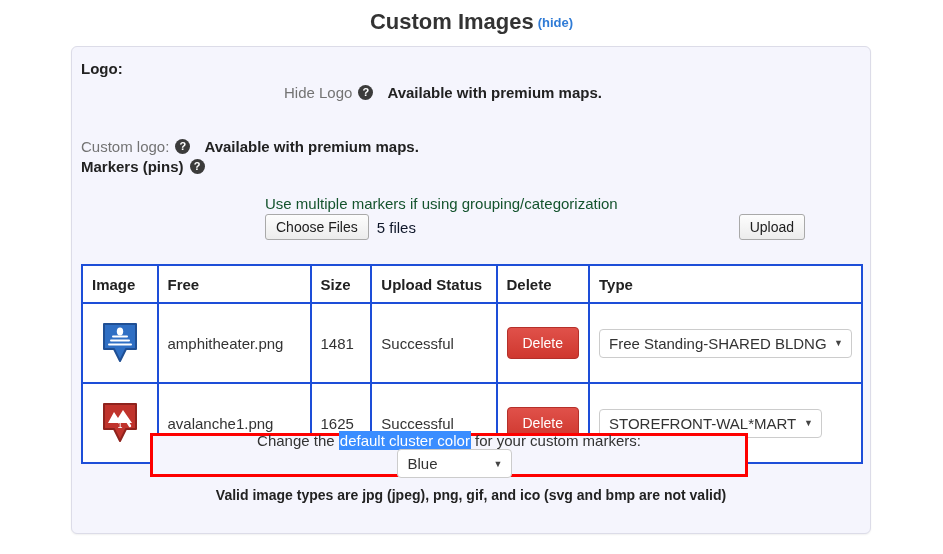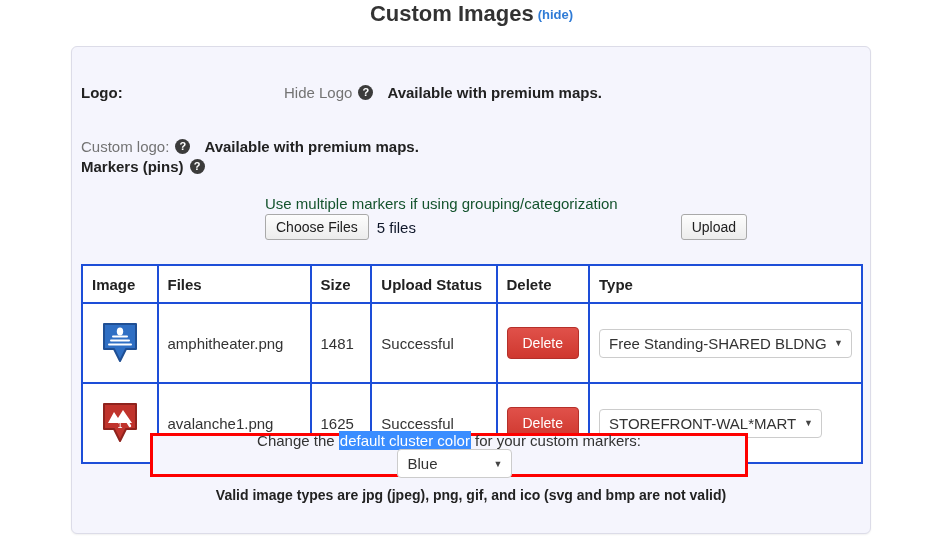--- a/index.html
+++ b/index.html
@@ -14,20 +14,21 @@
     color: #333333;
     overflow: hidden;
   }
 
   
   .page-title {
     text-align: center;
     font-size: 22px;
     font-weight: bold;
     color: #333333;
+    padding-top: 8px;
     line-height: 28px;
   }
   .page-title .hide-link {
     font-size: 13px;
     font-weight: bold;
     color: #2f7bd6;
     margin-left: 4px;
     cursor: pointer;
     vertical-align: 2px;
   }
@@ -53,21 +54,20 @@
   }
   .label-plain {
     font-size: 15px;
     color: #737373;
   }
 
   .row-logo {
     position: absolute;
     left: 9px;
     top: 13px;
-    margin-top: 24px;
   }
   .row-hide-logo {
     position: absolute;
     left: 212px;
     top: 37px;
     display: flex;
     align-items: center;
   }
   .row-custom-logo {
     position: absolute;
@@ -138,21 +138,20 @@
     font-family: "Liberation Sans", sans-serif;
     cursor: pointer;
   }
   .file-count {
     font-size: 15px;
     color: #0f172a;
     margin-left: 8px;
   }
   .btn-upload-wrap {
     margin-left: auto;
-    margin-right: 58px;
   }
 
   
   .file-table {
     position: absolute;
     left: 9px;
     top: 217px;
     width: 782px;
     border-collapse: collapse;
     background: #ffffff;
@@ -311,21 +310,21 @@
     <span class="file-count">5 files</span>
     <span class="btn-upload-wrap">
       <button class="btn-grey">Upload</button>
     </span>
   </div>
 
   <table class="file-table">
     <thead>
       <tr>
         <th class="col-image">Image</th>
-        <th class="col-name">Files</th>
+        <th class="col-name">Free</th>
         <th class="col-size">Size</th>
         <th class="col-status">Upload Status</th>
         <th class="col-delete">Delete</th>
         <th>Type</th>
       </tr>
     </thead>
     <tbody>
 
       <tr>
         <td class="cell-image">

